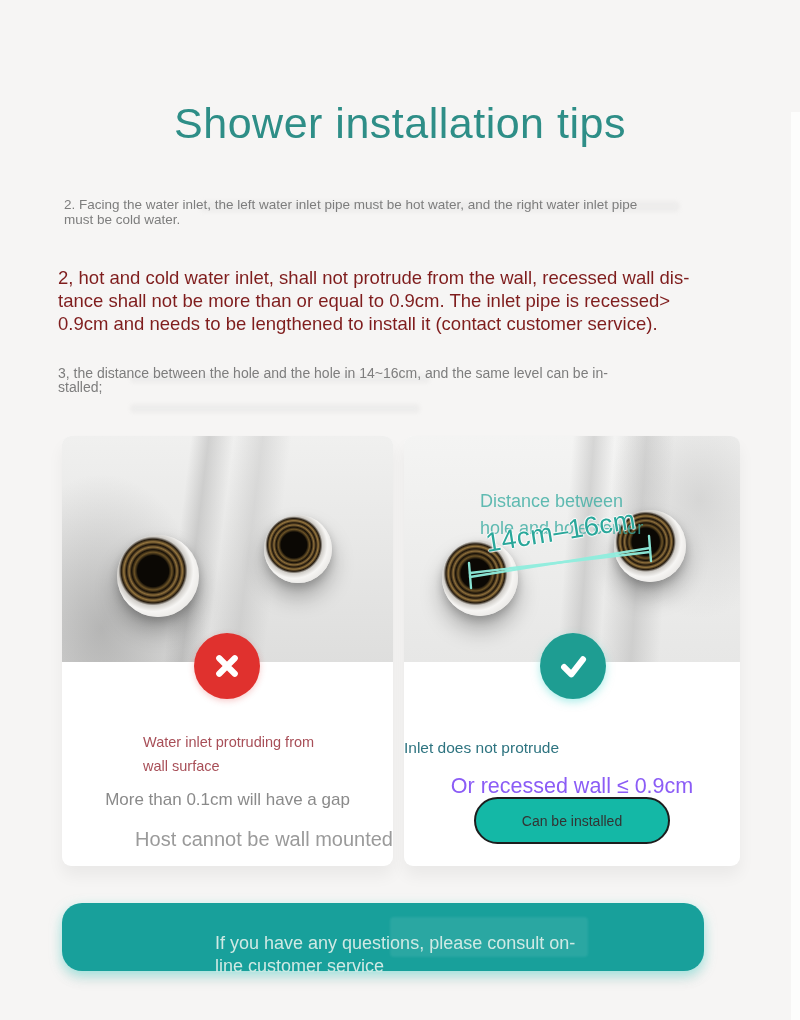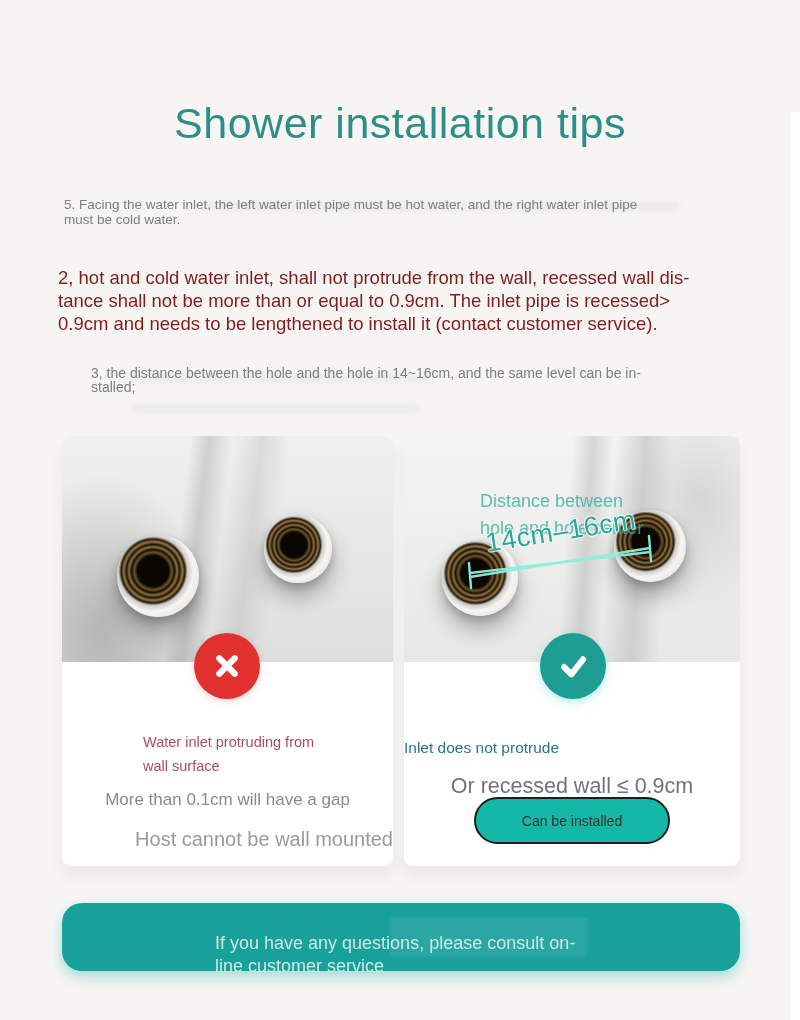--- a/index.html
+++ b/index.html
@@ -11,21 +11,21 @@
   .smudge{position:absolute;background:rgba(170,170,170,.10);filter:blur(2px);border-radius:6px;}
 
   .page-title{
     position:absolute;left:0;top:70px;width:100%;text-align:center;
     font-size:43px;font-weight:400;color:var(--accent-teal,#2e8e87);letter-spacing:.5px;
   }
   .tip{position:absolute;white-space:pre;color:#7d7d7d;}
   .tip-small{font-size:13.5px;line-height:15.5px;}
   .tip-1{left:64px;top:183px;}
   .tip-2{left:58px;top:247px;font-size:18.5px;line-height:23px;color:#7f1d1d;}
-  .tip-3{left:58px;top:352px;font-size:14px;line-height:14px;margin-left:33px;}
+  .tip-3{left:58px;top:352px;font-size:14px;line-height:14px;}
 
   .card{
     position:absolute;top:436px;height:430px;background:#ffffff;border-radius:9px;
     box-shadow:0 10px 16px rgba(0,0,0,.05);
   }
   .card-wrong{left:62px;width:331px;}
   .card-correct{left:404px;width:336px;}
 
   .photo{
     position:absolute;left:0;top:0;right:0;height:226px;border-radius:9px 9px 0 0;overflow:hidden;
@@ -71,32 +71,31 @@
   .badge svg{width:40px;height:40px;}
 
   .wrong-caption{
     position:absolute;left:81px;top:279px;white-space:pre;
     font-size:14.5px;line-height:24px;color:var(--caption-red,#a84f58);
   }
   .wrong-note-1{position:absolute;left:0;top:337px;width:100%;text-align:center;font-size:17px;color:#8a8a8a;}
   .wrong-note-2{position:absolute;left:0;top:372px;width:100%;text-align:right;font-size:20px;color:#9a9a9a;}
 
   .correct-caption{position:absolute;left:0;top:287px;width:100%;text-align:left;font-size:15.5px;color:#2e7480;}
-  .correct-subcaption{position:absolute;left:0;top:316px;width:100%;text-align:center;font-size:21.5px;color:#737373;}
+  .correct-subcaption{position:absolute;left:0;top:316px;width:100%;text-align:center;font-size:21.5px;color:#8b5cf6;}
   .pill-button{
     position:absolute;left:70px;top:361px;width:196px;height:47px;
     background:#14b8a6;border:2.5px solid #1d1d1d;border-radius:24px;
     font-family:"Liberation Sans",sans-serif;font-size:14px;color:#333;cursor:pointer;
   }
 
   .banner{
     position:absolute;left:62px;top:903px;width:642px;height:68px;
     background:var(--banner-teal,#18a09b);border-radius:20px;
     box-shadow:0 4px 12px rgba(94,222,214,.55), 0 10px 14px rgba(0,0,0,.06);
-    padding-left:36px;
   }
   .banner-text{
     position:absolute;left:153px;top:11px;white-space:pre;
     font-size:18px;line-height:22.5px;color:#cfe9e4;
   }
   .banner-patch{
     position:absolute;left:328px;top:14px;width:198px;height:40px;
     background:rgba(255,255,255,.08);border-radius:4px;filter:blur(1px);
   }
 </style>
@@ -104,21 +103,21 @@
 <body>
 
 <div class="page">
   <div class="right-strip"></div>
   <div class="smudge" style="left:200px;top:201px;width:480px;height:11px;"></div>
   <div class="smudge" style="left:130px;top:374px;width:300px;height:9px;"></div>
   <div class="smudge" style="left:130px;top:404px;width:290px;height:9px;"></div>
 
   <h1 class="page-title">Shower installation tips</h1>
 
-  <p class="tip tip-small tip-1">5. Facing the water inlet, the left water inlet pipe must be hot water, and the right water inlet pipe
+  <p class="tip tip-small tip-1">2. Facing the water inlet, the left water inlet pipe must be hot water, and the right water inlet pipe
 must be cold water.</p>
   <p class="tip tip-2">2, hot and cold water inlet, shall not protrude from the wall, recessed wall dis-
 tance shall not be more than or equal to 0.9cm. The inlet pipe is recessed&gt;
 0.9cm and needs to be lengthened to install it (contact customer service).</p>
   <p class="tip tip-small tip-3">3, the distance between the hole and the hole in 14~16cm, and the same level can be in-
 stalled;</p>
 
   <div class="card card-wrong">
     <div class="photo photo-wrong">
       <div class="fitting f-w1"></div>

